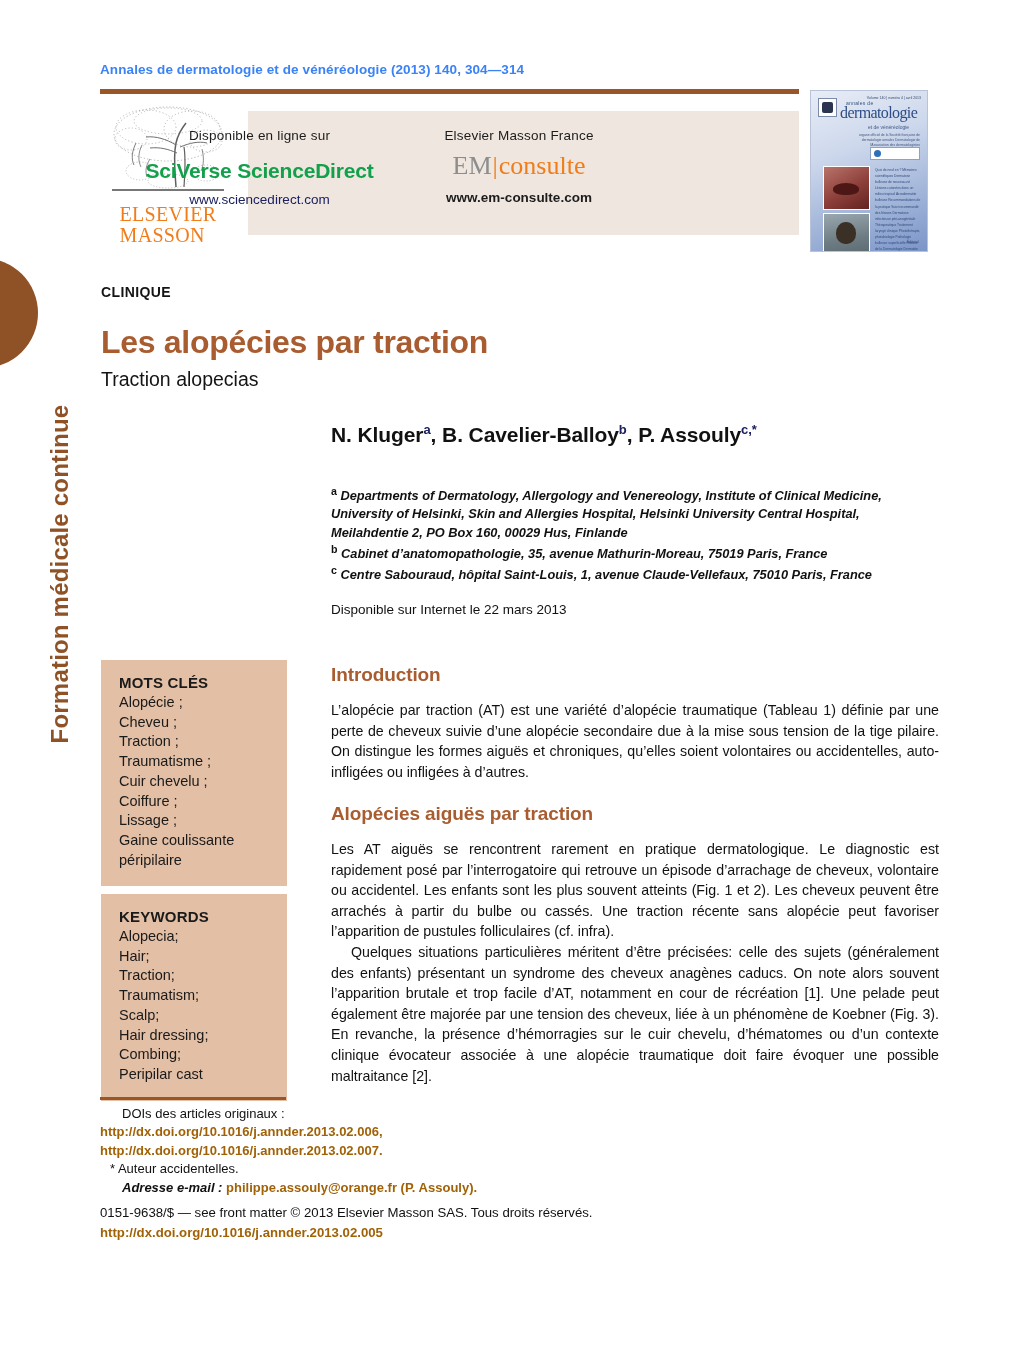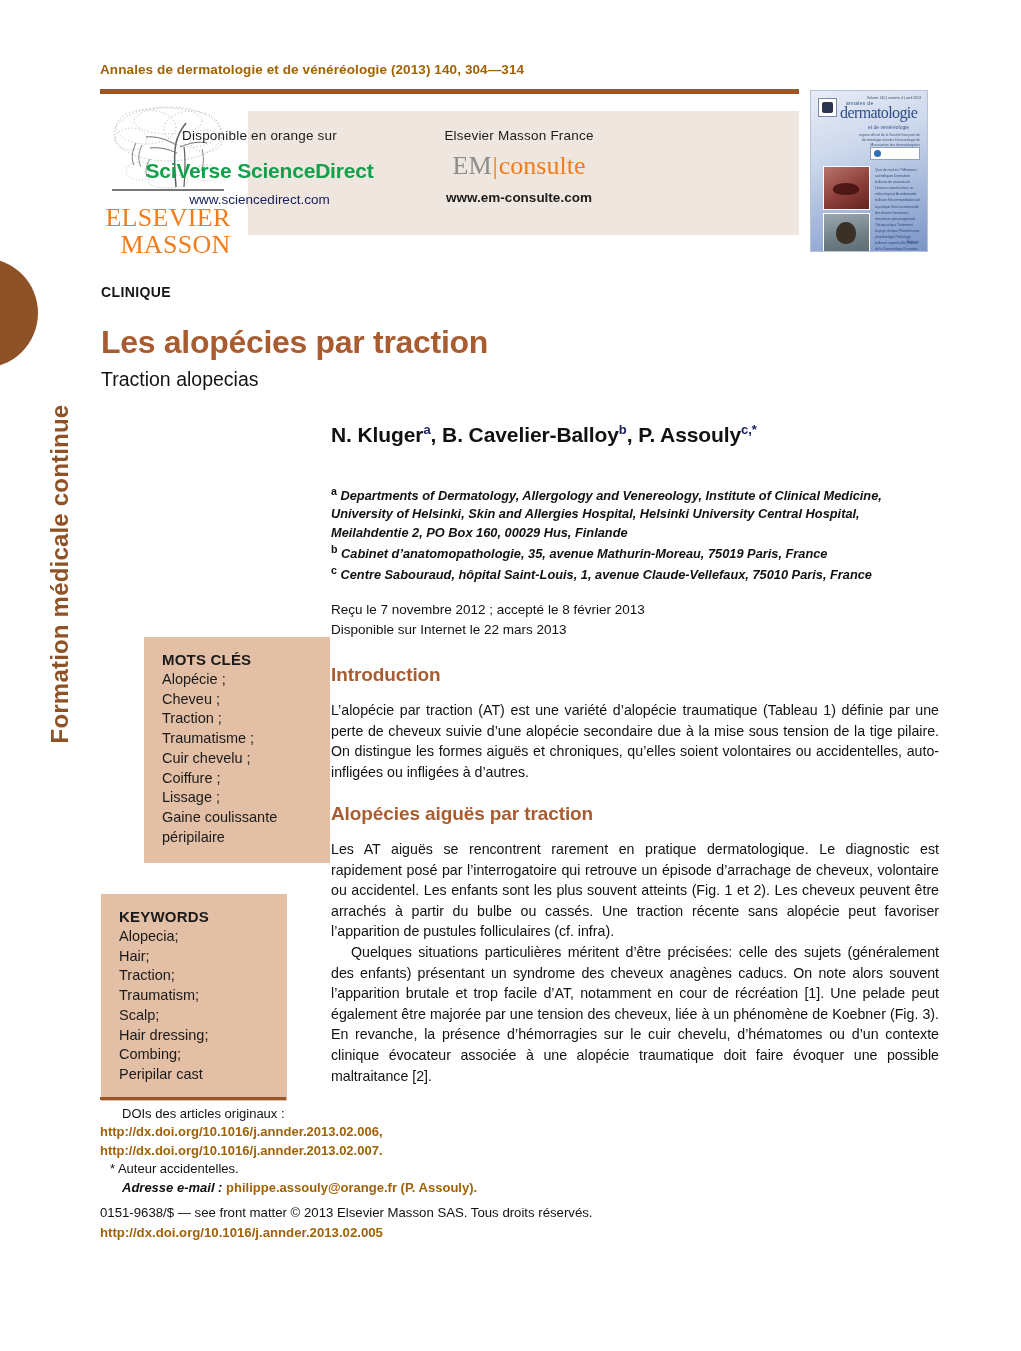--- a/index.html
+++ b/index.html
@@ -19,21 +19,21 @@
     overflow: hidden;
   }
 
   
   .running-head {
     position: absolute;
     left: 100px;
     top: 62px;
     font-size: 13.5px;
     font-weight: bold;
-    color: #a16207;
+    color: #3b82f6;
     letter-spacing: 0.1px;
     white-space: nowrap;
   }
 
   .top-rule {
     position: absolute;
     left: 100px;
     top: 89px;
     width: 699px;
     height: 5px;
@@ -61,24 +61,24 @@
     justify-content: flex-start;
   }
   .tree-holder {
     width: 124px;
     height: 103px;
     margin-top: 3px;
   }
   .elsevier-word {
     font-family: "Liberation Serif", serif;
     color: #f07d1a;
-    font-size: 26px;
+    font-size: 20px;
     letter-spacing: 0.3px;
     line-height: 1.04;
-    text-align: right;
+    text-align: left;
   }
   .banner-box {
     position: absolute;
     left: 148px;
     top: 13px;
     width: 551px;
     height: 124px;
     background: #efe6df;
   }
   .banner-col {
@@ -309,21 +309,21 @@
   
   .kw-box {
     position: absolute;
     left: 101px;
     width: 186px;
     background: #e3bfa5;
     padding: 14px 16px 16px 18px;
     box-sizing: border-box;
     color: #1a1a1a;
   }
-  .kw-mots { top: 637px; margin-left: 43px; }
+  .kw-mots { top: 660px; }
   .kw-keys { top: 894px; }
   .kw-head {
     font-size: 15px;
     font-weight: bold;
     letter-spacing: 0.2px;
     margin-bottom: 2px;
   }
   .kw-list {
     font-size: 14.5px;
     line-height: 1.36;
@@ -423,21 +423,21 @@
       </div>
       <div class="elsevier-word">
         <div>ELSEVIER</div>
         <div>MASSON</div>
       </div>
     </div>
 
     <div class="banner-box"></div>
 
     <div class="banner-col col-sd">
-      <div class="banner-small">Disponible en orange sur</div>
+      <div class="banner-small">Disponible en ligne sur</div>
       <div class="sciencedirect-word">SciVerse ScienceDirect</div>
       <div class="banner-url">www.sciencedirect.com</div>
     </div>
 
     <div class="banner-col col-em">
       <div class="banner-small">Elsevier Masson France</div>
       <div class="em-logo"><span class="em">EM</span><span class="bar">|</span><span class="consulte">consulte</span></div>
       <div class="banner-url2">www.em-consulte.com</div>
     </div>
   </div>
@@ -488,21 +488,20 @@
     <span>P. Assouly</span><sup>c,*</sup>
   </div>
 
   <div class="affiliations">
     <div><sup>a</sup> <span>Departments of Dermatology, Allergology and Venereology, Institute of Clinical Medicine, University of Helsinki, Skin and Allergies Hospital, Helsinki University Central Hospital, Meilahdentie 2, PO Box 160, 00029 Hus, Finlande</span></div>
     <div><sup>b</sup> <span>Cabinet d’anatomopathologie, 35, avenue Mathurin-Moreau, 75019 Paris, France</span></div>
     <div><sup>c</sup> <span>Centre Sabouraud, hôpital Saint-Louis, 1, avenue Claude-Vellefaux, 75010 Paris, France</span></div>
   </div>
 
   <div class="hist">
-    <div>Reçu le 7 novembre 2012 ; accepté le 8 février 2013</div>
     <div>Disponible sur Internet le 22 mars 2013</div>
   </div>
 
   <div class="kw-box kw-mots">
     <div class="kw-head">MOTS CLÉS</div>
     <div class="kw-list" style="white-space:pre-line">Alopécie ;
 Cheveu ;
 Traction ;
 Traumatisme ;
 Cuir chevelu ;

